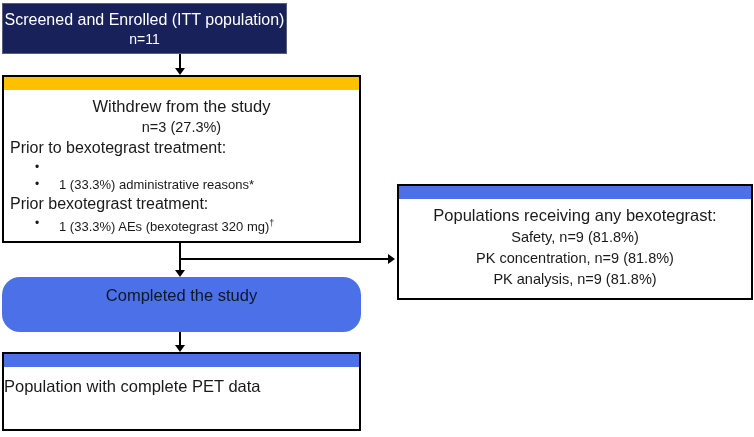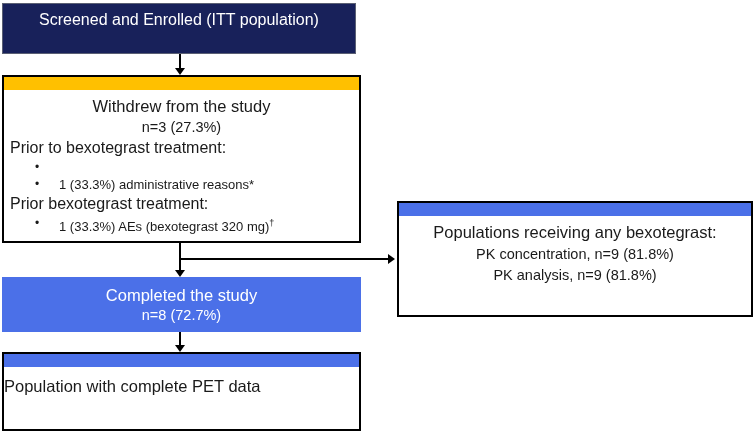--- a/index.html
+++ b/index.html
@@ -11,21 +11,21 @@
     width: 754px;
     height: 437px;
     background: #ffffff;
     overflow: hidden;
   }
 
   .box { position: absolute; }
 
   
   .box-enrolled {
-    left: 2px; top: 3px; width: 354px; height: 51px;
+    left: 2px; top: 3px; width: 285px; height: 51px;
     background: #18215a;
     border: 1px solid #5a5f73;
     color: #ffffff;
     text-align: center;
     padding-top: 5px;
   }
   .box-enrolled .l1 { font-size: 16px; line-height: 21px; }
   .box-enrolled .l2 { font-size: 14px; line-height: 18px; }
 
   
@@ -46,40 +46,41 @@
   .box-withdrew .section-heading { font-size: 16px; line-height: 22px; text-align: left; padding-left: 6px; }
   .bullet-row { display: flex; align-items: flex-start; padding-left: 31px; }
   .bullet-row .dot { width: 24px; font-size: 12px; line-height: 17px; }
   .bullet-row .btxt { font-size: 13px; line-height: 17px; }
   .bullet-row sup { font-size: 9px; }
 
   
   .box-completed {
     left: 2px; top: 277px; width: 359px; height: 55px;
     background: #4b70e8;
-    color: #ffffff;
+    color: #0f172a;
     text-align: center;
     padding-top: 7px;
+    border-radius: 18px;
   }
   .box-completed .l1 { font-size: 16.5px; line-height: 22px; }
   .box-completed .l2 { font-size: 14.5px; line-height: 19px; }
 
   
   .box-pet {
     left: 2px; top: 352px; width: 359px; height: 79px;
     background: #ffffff;
     border: 2px solid #000000;
     color: #1a1a1a;
   }
   .box-pet .l1 { font-size: 16.5px; line-height: 23px; margin-top: 8px; }
   .box-pet .l2 { font-size: 14.5px; line-height: 20px; margin-top: 36px; }
 
   
   .box-populations {
-    left: 397px; top: 201px; width: 356px; height: 116px;
+    left: 397px; top: 184px; width: 356px; height: 116px;
     background: #ffffff;
     border: 2px solid #000000;
     color: #1a1a1a;
     text-align: center;
   }
   .box-populations .title { font-size: 16.5px; line-height: 24px; margin-top: 4px; }
   .box-populations .pline { font-size: 14.5px; line-height: 21px; }
 
   
   .line { position: absolute; background: #000000; }
@@ -98,20 +99,21 @@
     border-left: 7px solid #000000;
   }
 </style>
 </head>
 <body>
 
 <div class="canvas">
 
   <div class="box box-enrolled">
     <div class="l1">Screened and Enrolled (ITT population)</div>
+    <div class="l2">n=11</div>
   </div>
 
   <div class="line vline" style="left:179px; top:54px; height:15px;"></div>
   <div class="arrow-down" style="left:175px; top:68px;"></div>
 
   <div class="box box-withdrew">
     <div class="accent-bar bar-gold"></div>
     <div class="title">Withdrew from the study</div>
     <div class="count">n=3 (27.3%)</div>
     <div class="section-heading">Prior to bexotegrast treatment:</div>
@@ -130,27 +132,27 @@
   </div>
 
   <div class="line vline" style="left:179px; top:243px; height:27px;"></div>
   <div class="arrow-down" style="left:175px; top:270px;"></div>
   <div class="line hline" style="left:179px; top:258px; width:209px;"></div>
   <div class="arrow-right" style="left:388px; top:254px;"></div>
 
   <div class="box box-populations">
     <div class="accent-bar bar-blue"></div>
     <div class="title">Populations receiving any bexotegrast:</div>
+    <div class="pline">Safety, n=9 (81.8%)</div>
     <div class="pline">PK concentration, n=9 (81.8%)</div>
     <div class="pline">PK analysis, n=9 (81.8%)</div>
   </div>
 
   <div class="box box-completed">
     <div class="l1">Completed the study</div>
-    <div class="l2">n=8 (72.7%)</div>
   </div>
 
   <div class="line vline" style="left:179px; top:332px; height:14px;"></div>
   <div class="arrow-down" style="left:175px; top:345px;"></div>
 
   <div class="box box-pet">
     <div class="accent-bar bar-blue"></div>
     <div class="l1">Population with complete PET data</div>
     <div class="l2">mITT, n=8 (72.7%)</div>
   </div>

